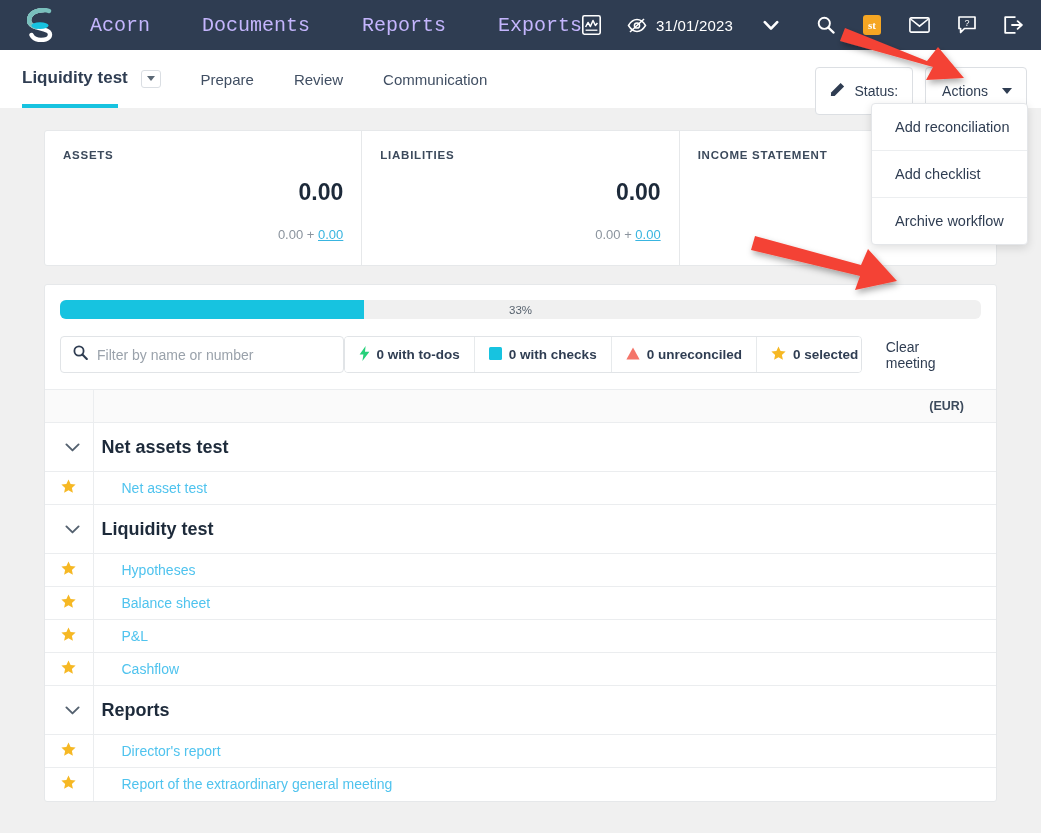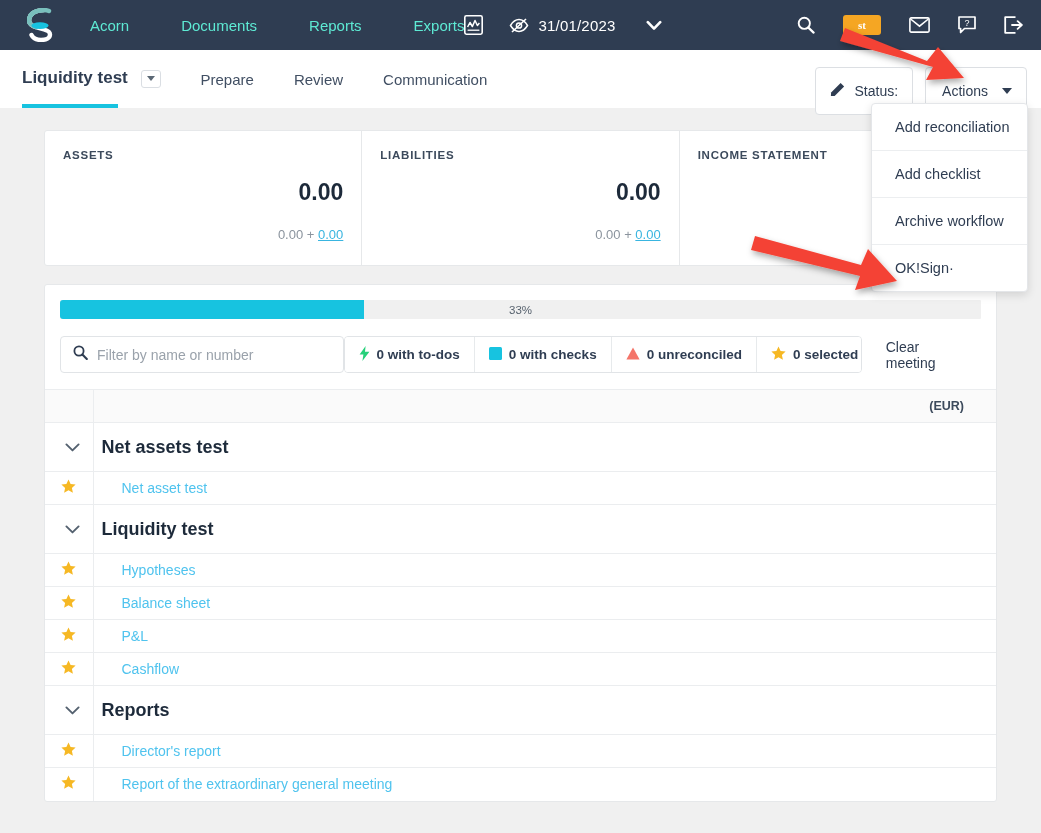--- a/index.html
+++ b/index.html
@@ -18,34 +18,34 @@
     height:50px; background:#2f3d52;
     display:flex; align-items:center;
     padding:0 14px 0 18px;
     position:relative; z-index:5;
   }
   .logo-wrap { width:44px; height:40px; display:flex; align-items:center; justify-content:center; }
   .logo { position:relative; width:26px; height:34px; }
   .logo svg { display:block; }
   .topnav { display:flex; align-items:center; margin-left:28px; }
   .topnav a {
-    color:#5eead4; text-decoration:none; font-size:15px;
-    padding:0 0; margin-right:52px; white-space:nowrap;
+    color:#c4b5fd; text-decoration:none; font-size:20px;
+    padding:0 0; margin-right:52px; white-space:nowrap;font-family:Liberation Mono, monospace;
   }
   .topnav a:last-child { margin-right:0; }
   .chart-ico { margin-left:0px; margin-right:26px; display:flex; align-items:center; }
   .date-group { display:flex; align-items:center; color:#fff; font-size:15px; }
   .date-group .eye { margin-right:9px; display:flex; align-items:center; }
   .date-txt { letter-spacing:0.2px; }
   .caret-down { margin-left:30px; display:flex; align-items:center; }
   .top-right { margin-left:auto; display:flex; align-items:center; gap:28px; padding-right:4px;}
   .top-right > * { display:flex; align-items:center; }
   .badge-st {
     background:#f5a623; color:#fff; font-size:11px; font-weight:bold;
-    width:38px; height:20px; border-radius:3px;
+    width:18px; height:20px; border-radius:3px;
     display:flex; align-items:center; justify-content:center;
     font-family:"Liberation Serif", serif;
   }
 
   
   .subbar {
     height:58px; background:#ffffff;
     display:flex; align-items:center;
     padding:0 14px 0 22px;
     position:relative; z-index:4;
@@ -99,21 +99,21 @@
   .card + .card { border-left:1px solid #e6e8ea; }
   .card .lbl { font-size:11.5px; font-weight:bold; letter-spacing:0.75px; color:#3c4a5c; }
   .card .big { text-align:right; font-size:23px; font-weight:bold; color:#1d2a3a; margin-top:18px; }
   .card .sub { text-align:right; font-size:13px; color:#8b949e; margin-top:21px; }
   .card .sub a { color:#39b5e0; text-decoration:underline; }
 
   .panel { background:#fff; border:1px solid #e6e8ea; border-radius:3px; }
 
   .progress-row { padding:15px 15px 0 15px; }
   .pbar {
-    position:relative; height:19px; background:#f0f0f0; border-radius:1px; overflow:hidden;
+    position:relative; height:19px; background:#f0f0f0; border-radius:6px; overflow:hidden;
   }
   .pfill { position:absolute; left:0; top:0; bottom:0; width:33%; background:#17c3e0; border-radius:3px 0 0 3px;}
   .ptext {
     position:absolute; inset:0; display:flex; align-items:center; justify-content:center;
     font-size:11.5px; color:#57626e; font-weight:normal;
   }
 
   .filter-row { display:flex; padding:17px 15px 16px 15px; }
   .search-box {
     width:289px; height:37px; border:1px solid #e1e4e7; border-radius:4px;
@@ -251,21 +251,20 @@
       <span>Actions</span>
       <span class="caret-sm"></span>
     </div>
   </div>
 </div>
 
 <div class="dropdown">
   <div class="item">Add reconciliation</div>
   <div class="item">Add checklist</div>
   <div class="item">Archive workflow</div>
-  <div class="item">OK!Sign·</div>
 </div>
 
 <div class="main">
 
   <div class="cards">
     <div class="card">
       <div class="lbl">ASSETS</div>
       <div class="big">0.00</div>
       <div class="sub">
         <span>0.00 + </span><a href="#">0.00</a>

